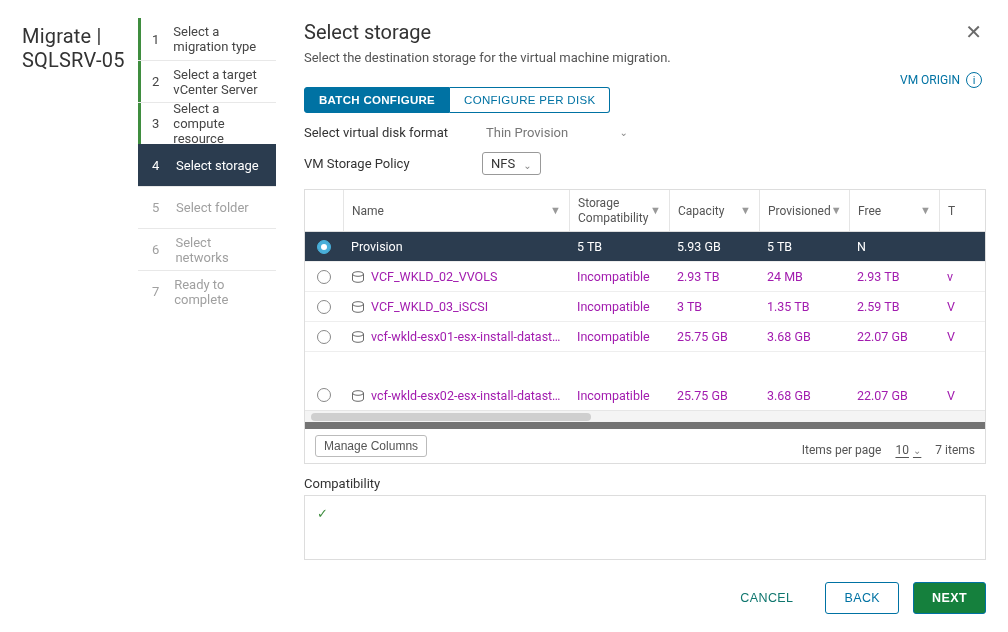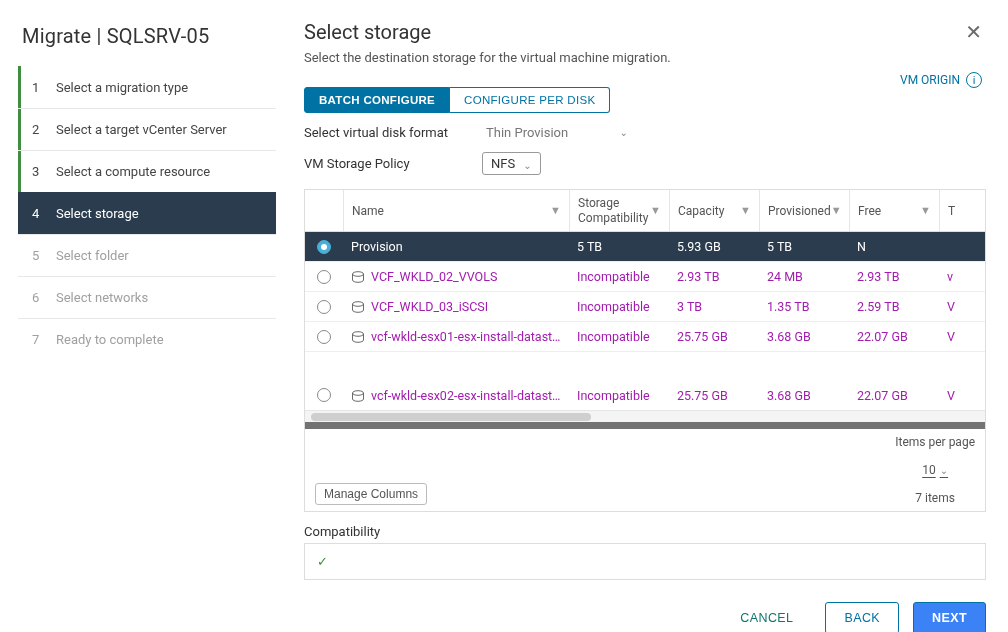--- a/index.html
+++ b/index.html
@@ -10,21 +10,21 @@
     background: #fff;
     width: 1008px;
     height: 632px;
     overflow: hidden;
   }
   .container { display: flex; height: 100%; }
   .sidebar {
     width: 276px;
     padding: 18px 0 0 18px;
     display: flex;
-    flex-direction: column;
+    flex-direction: row;
   }
   .dlg-title {
     font-size: 20px;
     font-weight: 400;
     color: #333;
     padding: 6px 0 18px 4px;
     letter-spacing: 0.2px;
   }
   .steps { display: flex; flex-direction: column; }
   .step {
@@ -188,21 +188,21 @@
     font-size: 12px;
     color:#555;
     border-top:7px solid #737373;
     gap:48px;
   }
   .mc-btn {
     border:1px solid #bbb; background:#fff; color:#555;
     padding: 3px 8px; border-radius:3px; cursor:pointer;
     font-size:12px;
   }
-  .gfoot .right { display:flex; align-items:center; gap:14px;flex-direction:column; }
+  .gfoot .right { display:flex; align-items:center; gap:14px; }
   .pp-val { text-decoration: underline; text-underline-offset: 3px; display:inline-flex; gap:4px; align-items:center; }
 
   .compat-label { margin-top: 12px; font-size: 13px; color:#333; }
   .compat-box {
     border:1px solid #ddd;
     height: 86px;
     margin-top: 4px;
     padding: 10px 12px;
     font-size: 13px;
     color:#333;
@@ -217,21 +217,21 @@
   }
   .btn {
     font-size: 12.5px;
     padding: 8px 18px;
     border-radius: 3px;
     cursor: pointer;
     letter-spacing: 0.4px;
   }
   .btn-text { border:none;background:none;color:#0f766e;text-align:right; }
   .btn-outline { border:1px solid #0072a3; background:#fff; color:#0072a3; }
-  .btn-primary { border:1px solid #0072a3; background:#3b82f6; color:#fff; font-weight:600; }
+  .btn-primary { border:1px solid #0072a3; background:#15803d; color:#fff; font-weight:600; }
 </style>
 </head>
 <body>
 
 <div class="container">
   <aside class="sidebar">
     <div class="dlg-title">Migrate | SQLSRV-05</div>
     <nav class="steps" id="steps">
         <div class="step completed">
           <span class="num">1</span>

